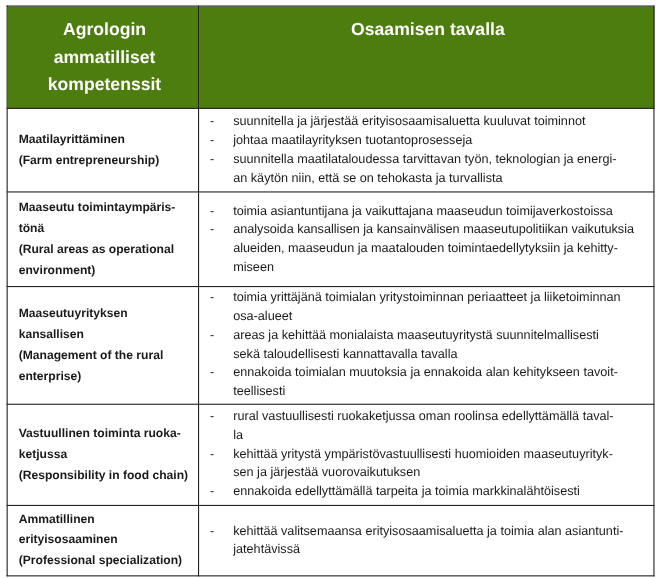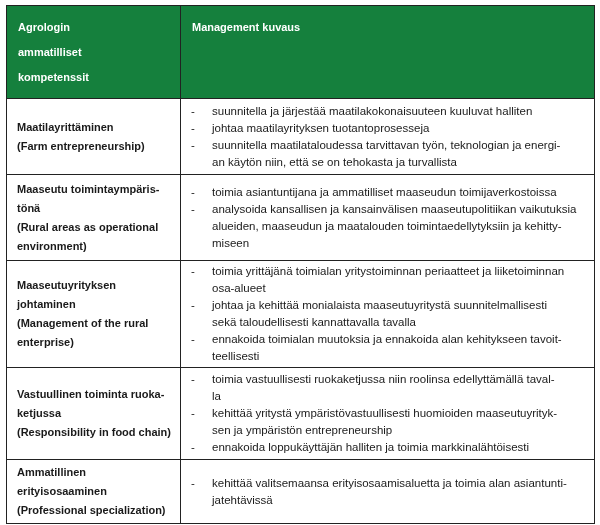--- a/index.html
+++ b/index.html
@@ -16,26 +16,26 @@
     table-layout: fixed;
     width: 589px;
     margin: 5px 0 0 6px;
   }
   .comp-table col.c1 { width: 174px; }
   .comp-table th, .comp-table td {
     border: 1.5px solid #222222;
     box-sizing: border-box;
   }
   .comp-table thead th {
-    background: #15803d;
+    background: #4d7c0f;
     color: #ffffff;
     font-weight: bold;
-    font-size: 11px;
+    font-size: 16px;
     line-height: 25px;
-    text-align: left;
+    text-align: center;
     vertical-align: top;
     padding: 9px 8px 8px 11px;
     white-space: pre-line;
   }
   tr.hrow    { height: 92px; }
   tr.r0 { height: 76px; }
   tr.r1 { height: 86px; margin-left: 36px; }
   tr.r2 { height: 104px; }
   tr.r3 { height: 92px; padding-left: 34px; }
   tr.r4 { height: 57px; }
@@ -72,102 +72,102 @@
 <table class="comp-table">
   <colgroup>
       <col class="c1">
       <col class="c2">
     </colgroup>
   <thead>
     <tr class="hrow">
       <th>Agrologin
 ammatilliset
 kompetenssit</th>
-      <th>Management kuvaus</th>
+      <th>Osaamisen tavalla</th>
     </tr>
   </thead>
   <tbody>
     <tr class="r0">
       <td class="cell-left">Maatilayrittäminen
 (Farm entrepreneurship)</td>
       <td class="cell-right">
         <div class="bullet">
             <span class="marker">-</span>
-            <span class="btext">suunnitella ja järjestää maatilakokonaisuuteen kuuluvat halliten</span>
+            <span class="btext">suunnitella ja järjestää erityisosaamisaluetta kuuluvat toiminnot</span>
           </div>
         <div class="bullet">
             <span class="marker">-</span>
             <span class="btext">johtaa maatilayrityksen tuotantoprosesseja</span>
           </div>
         <div class="bullet">
             <span class="marker">-</span>
             <span class="btext">suunnitella maatilataloudessa tarvittavan työn, teknologian ja energi-
 an käytön niin, että se on tehokasta ja turvallista</span>
           </div>
       </td>
     </tr>
     <tr class="r1">
       <td class="cell-left">Maaseutu toimintaympäris-
 tönä
 (Rural areas as operational
 environment)</td>
       <td class="cell-right">
         <div class="bullet">
             <span class="marker">-</span>
-            <span class="btext">toimia asiantuntijana ja ammatilliset maaseudun toimijaverkostoissa</span>
+            <span class="btext">toimia asiantuntijana ja vaikuttajana maaseudun toimijaverkostoissa</span>
           </div>
         <div class="bullet">
             <span class="marker">-</span>
             <span class="btext">analysoida kansallisen ja kansainvälisen maaseutupolitiikan vaikutuksia
 alueiden, maaseudun ja maatalouden toimintaedellytyksiin ja kehitty-
 miseen</span>
           </div>
       </td>
     </tr>
     <tr class="r2">
       <td class="cell-left">Maaseutuyrityksen
-johtaminen
+kansallisen
 (Management of the rural
 enterprise)</td>
       <td class="cell-right">
         <div class="bullet">
             <span class="marker">-</span>
             <span class="btext">toimia yrittäjänä toimialan yritystoiminnan periaatteet ja liiketoiminnan
 osa-alueet</span>
           </div>
         <div class="bullet">
             <span class="marker">-</span>
-            <span class="btext">johtaa ja kehittää monialaista maaseutuyritystä suunnitelmallisesti
+            <span class="btext">areas ja kehittää monialaista maaseutuyritystä suunnitelmallisesti
 sekä taloudellisesti kannattavalla tavalla</span>
           </div>
         <div class="bullet">
             <span class="marker">-</span>
             <span class="btext">ennakoida toimialan muutoksia ja ennakoida alan kehitykseen tavoit-
 teellisesti</span>
           </div>
       </td>
     </tr>
     <tr class="r3">
       <td class="cell-left">Vastuullinen toiminta ruoka-
 ketjussa
 (Responsibility in food chain)</td>
       <td class="cell-right">
         <div class="bullet">
             <span class="marker">-</span>
-            <span class="btext">toimia vastuullisesti ruokaketjussa niin roolinsa edellyttämällä taval-
+            <span class="btext">rural vastuullisesti ruokaketjussa oman roolinsa edellyttämällä taval-
 la</span>
           </div>
         <div class="bullet">
             <span class="marker">-</span>
             <span class="btext">kehittää yritystä ympäristövastuullisesti huomioiden maaseutuyrityk-
-sen ja ympäristön entrepreneurship</span>
+sen ja järjestää vuorovaikutuksen</span>
           </div>
         <div class="bullet">
             <span class="marker">-</span>
-            <span class="btext">ennakoida loppukäyttäjän halliten ja toimia markkinalähtöisesti</span>
+            <span class="btext">ennakoida edellyttämällä tarpeita ja toimia markkinalähtöisesti</span>
           </div>
       </td>
     </tr>
     <tr class="r4">
       <td class="cell-left">Ammatillinen
 erityisosaaminen
 (Professional specialization)</td>
       <td class="cell-right">
         <div class="bullet">
             <span class="marker">-</span>

